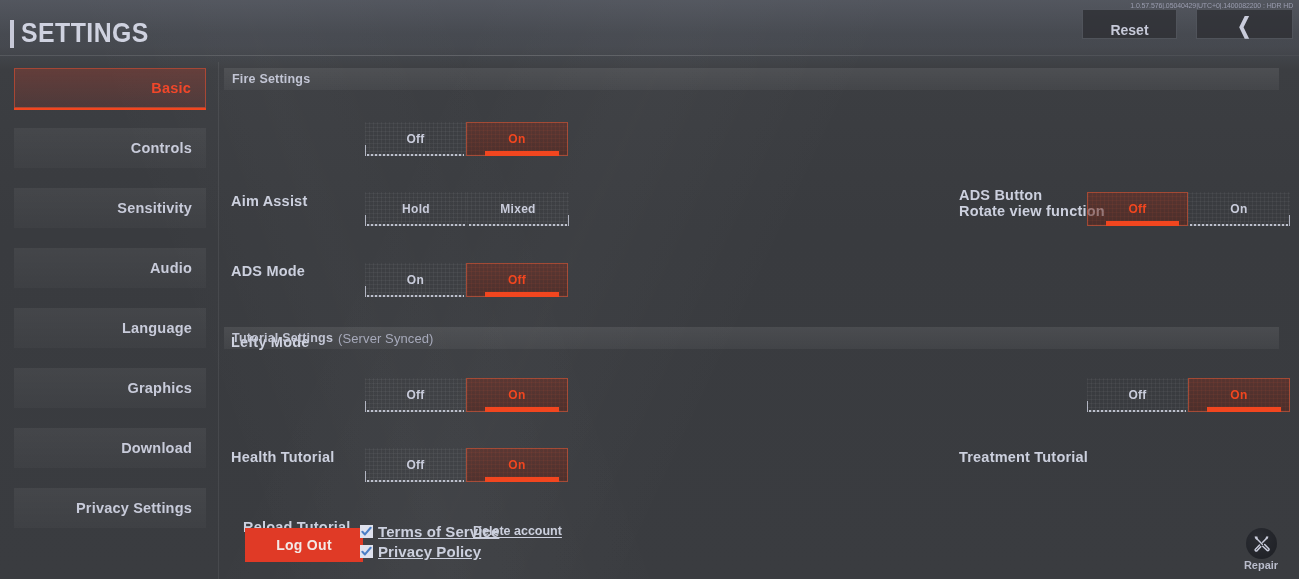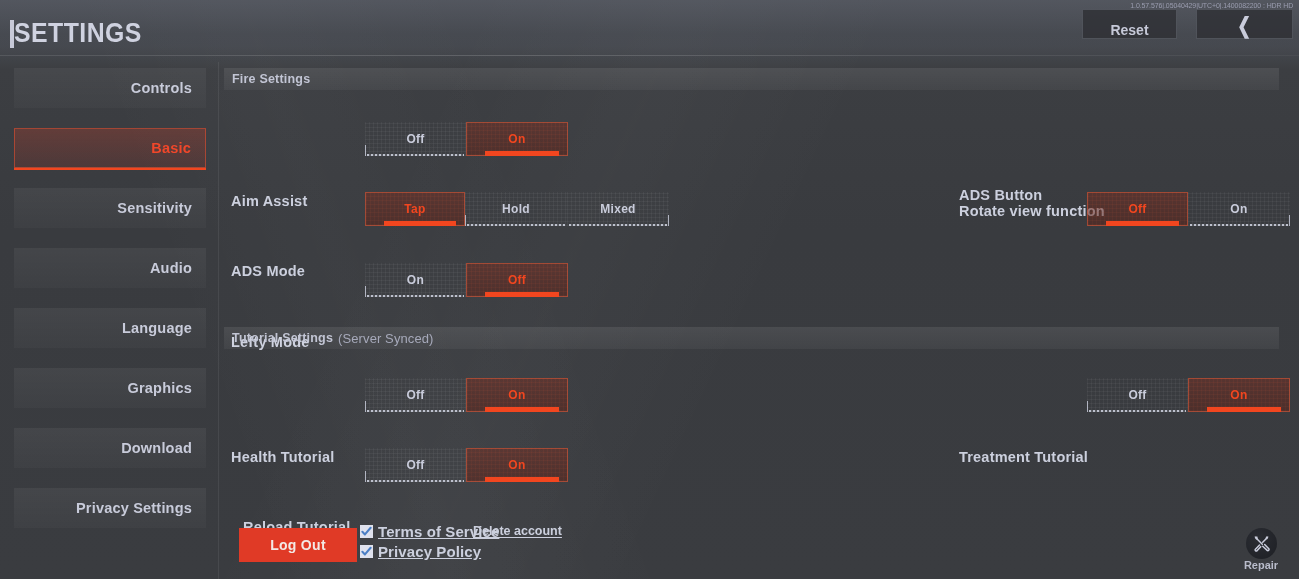--- a/index.html
+++ b/index.html
@@ -47,20 +47,21 @@
     height: 1px;
     background: linear-gradient(90deg, rgba(255,255,255,0.10), rgba(255,255,255,0.16) 40%, rgba(255,255,255,0.04));
   }
 
   .page-title {
     position: absolute;
     left: 10px;
     top: 18px;
     display: flex;
     align-items: center;
+    gap: 7px;
   }
   .title-bar {
     width: 4px;
     height: 28px;
     background: #c7c9d8;
   }
   .title-text {
     font-size: 27px;
     letter-spacing: 0.5px;
     color: #cfd2e0;
@@ -235,21 +236,21 @@
     left: 18%; right: 8%;
     height: 5px;
     bottom: -1px;
     background: #f2461f;
   }
   .seg.on::before { display: none; }
 
   
   .logout-btn {
     position: absolute;
-    left: 20px;
+    left: 26px;
     top: 466px;
     width: 118px;
     height: 34px;
     background: #e03a26;
     color: #f3e9e6;
     font-size: 14px;
     font-weight: 700;
     display: flex;
     align-items: center;
     justify-content: center;
@@ -336,25 +337,25 @@
     <div class="hdr-btn btn-reset">
       <span>Reset</span>
     </div>
 
     <div class="hdr-btn btn-back">
       <span class="back-chevron">❮</span>
     </div>
   </div>
 
   <div class="sidebar">
-    <div class="side-item">
-      <span>Controls</span>
-    </div>
     <div class="side-item active">
       <span>Basic</span>
+    </div>
+    <div class="side-item">
+      <span>Controls</span>
     </div>
     <div class="side-item">
       <span>Sensitivity</span>
     </div>
     <div class="side-item">
       <span>Audio</span>
     </div>
     <div class="side-item">
       <span>Language</span>
     </div>
@@ -380,23 +381,20 @@
       <div class="seg" style="width:101px;">
         <span>Off</span>
       </div>
       <div class="seg on" style="width:102px;">
         <span>On</span>
       </div>
     </div>
 
     <div class="row-label" style="left:12px; top:201px;">ADS Mode</div>
     <div class="toggle" style="left:146px; top:130px; width:304px;">
-      <div class="seg on" style="width:100px;">
-        <span>Tap</span>
-      </div>
       <div class="seg" style="width:102px;">
         <span>Hold</span>
       </div>
       <div class="seg" style="width:102px;">
         <span>Mixed</span>
       </div>
     </div>
 
     <div class="row-label" style="left:740px; top:125px;">
       <span class="sub">ADS Button</span>

